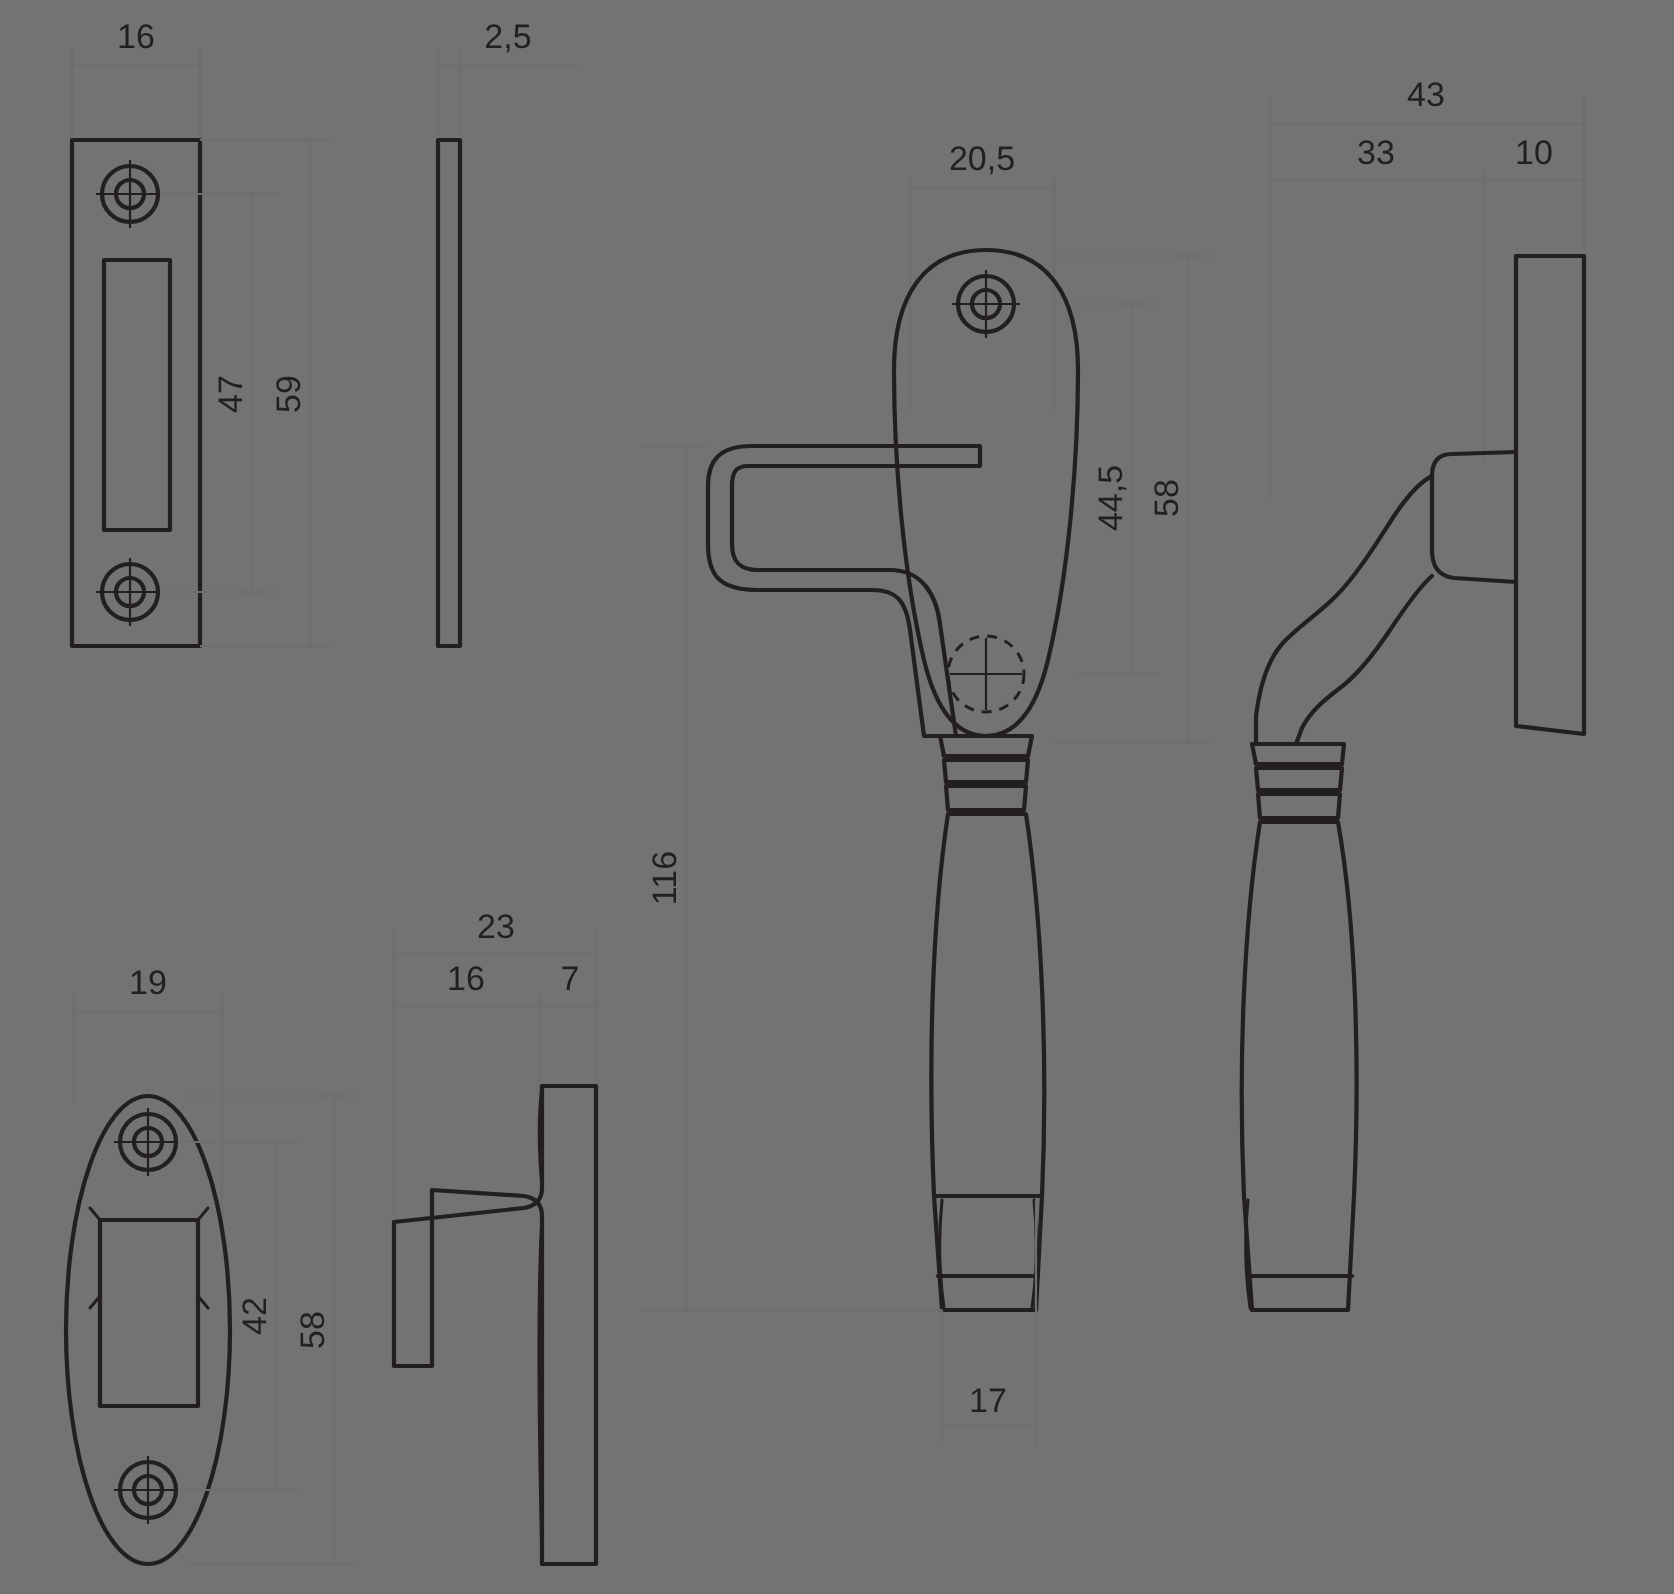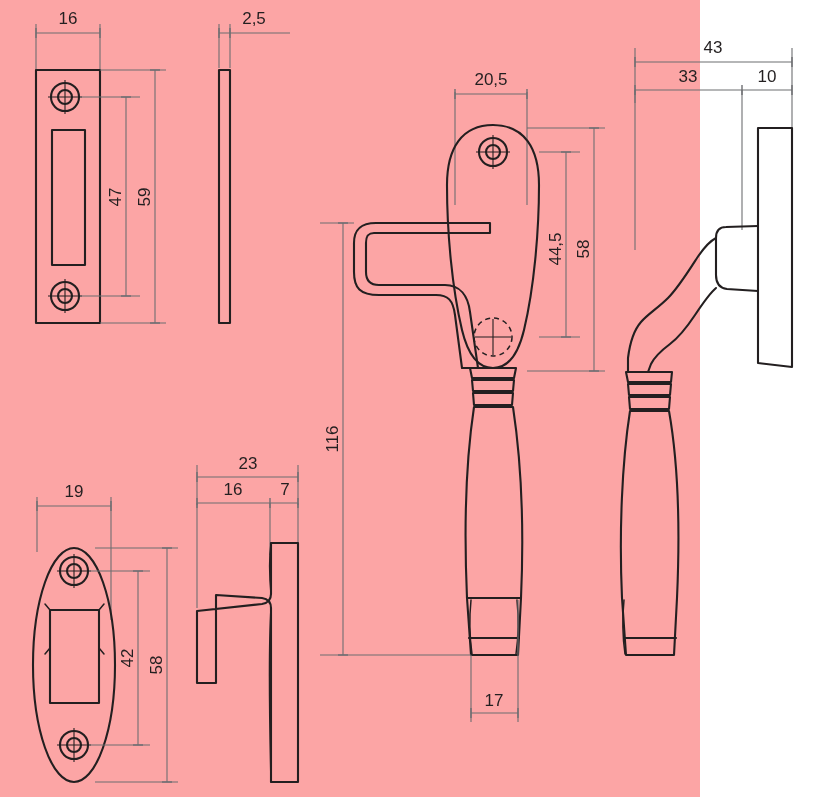--- a/index.html
+++ b/index.html
@@ -1,17 +1,17 @@
 <!DOCTYPE html>
 <html><head>
 <meta charset="utf-8">
 <style>
   html,body{margin:0;padding:0;background:#ffffff;}
   body{width:837px;height:797px;font-family:"Liberation Sans",sans-serif;overflow:hidden;}
-  #sheet{position:relative;width:700px;height:797px;background:#fca5a5;}
+  #sheet{position:relative;width:837px;height:797px;background:#737373;}
   svg{display:block;}
   .dim-text{font-family:"Liberation Sans",sans-serif;font-size:17px;fill:#231f20;}
   .part{fill:none;stroke:#231f20;stroke-width:2.1;stroke-linejoin:round;stroke-linecap:round;}
   .part-thin{fill:none;stroke:#231f20;stroke-width:1.5;stroke-linejoin:round;stroke-linecap:round;}
   .hidden-line{fill:none;stroke:#231f20;stroke-width:1.5;stroke-dasharray:5 4;}
   .center-line{fill:none;stroke:#231f20;stroke-width:1.1;}
   .dimline{fill:none;stroke:#6d6e71;stroke-width:1.1;}
   .extline{fill:none;stroke:#6d6e71;stroke-width:1.1;}
   .tick{stroke:#6d6e71;stroke-width:1.4;}
 </style>

